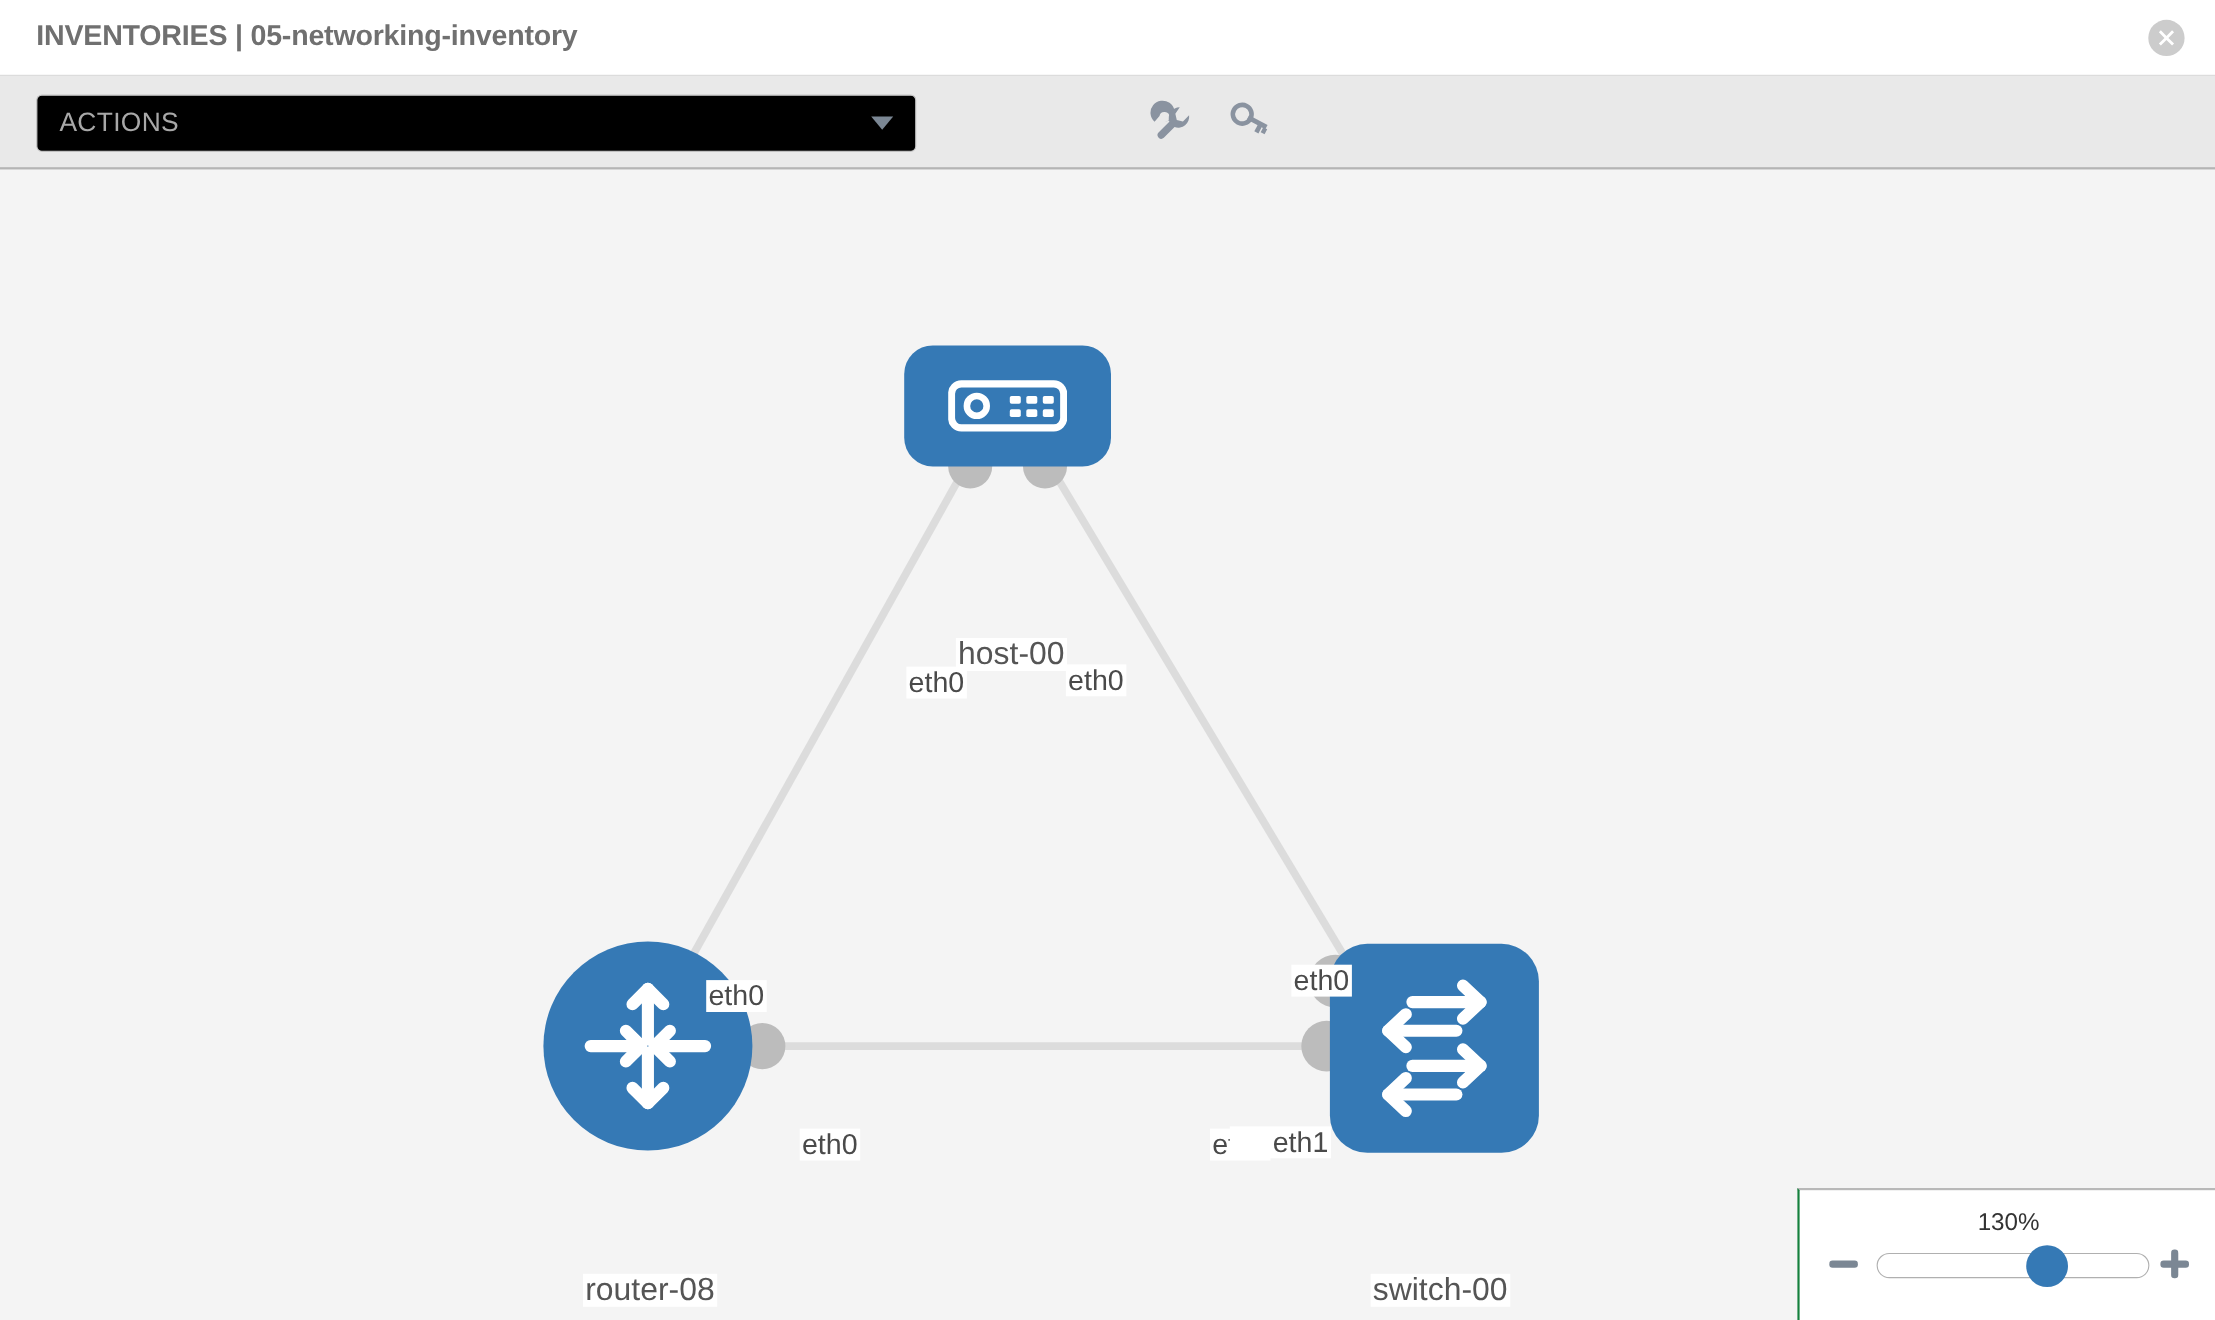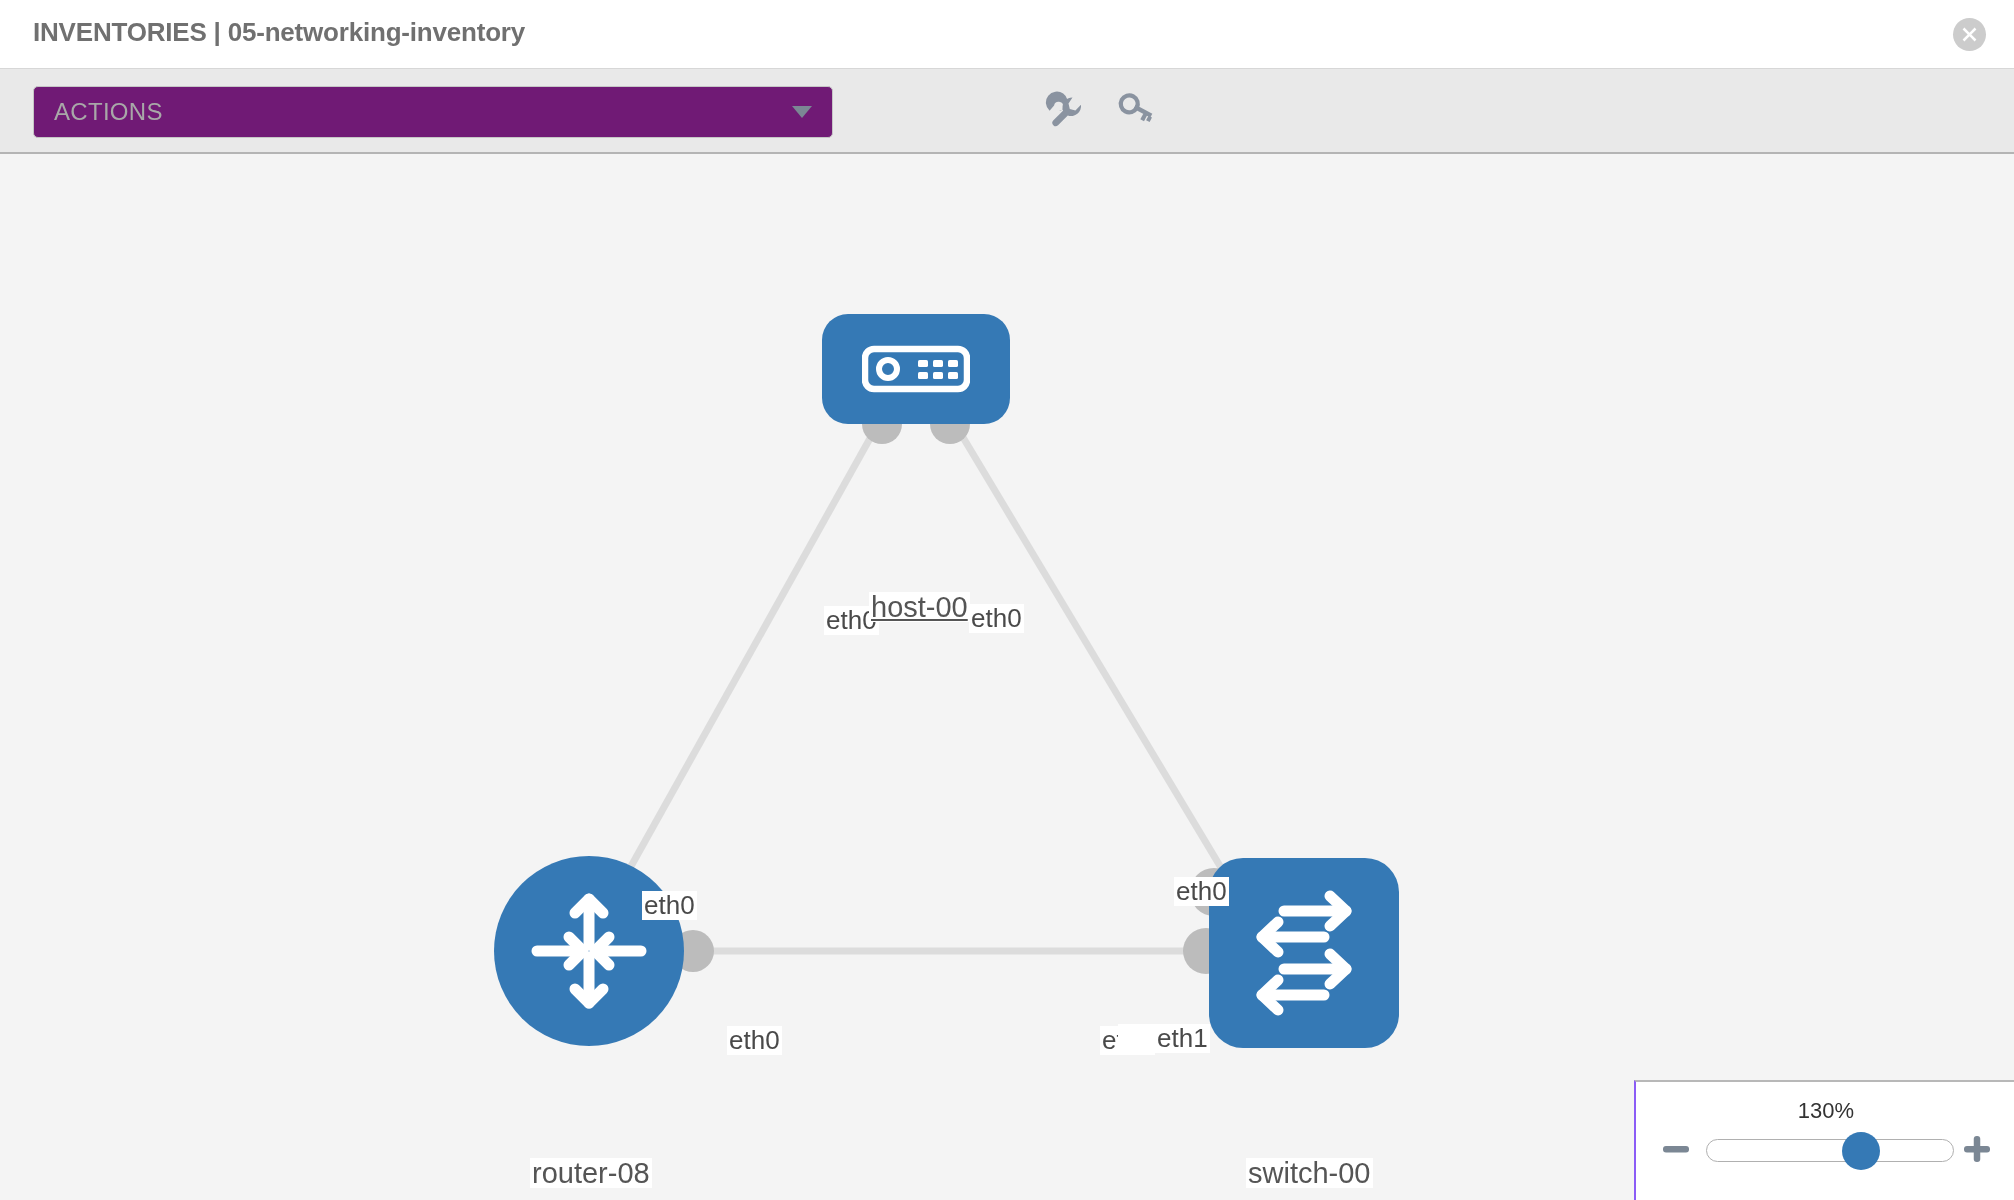--- a/index.html
+++ b/index.html
@@ -33,21 +33,21 @@
   .close-btn svg { position: absolute; left: 8px; top: 8px; }
 
   
   .toolbar {
     position: absolute; left: 0; top: 69px; width: 2014px; height: 85px;
     background: #e9e9e9;
     border-bottom: 2px solid #b4b4b4;
   }
   .select-box {
     position: absolute;
-    background: #701a75;
+    background: #000000;
     border: 1px solid #c6c6c6;
     border-radius: 5px;
     cursor: pointer;
   }
   .select-box .sel-label {
     position: absolute; left: 20px; top: 50%; transform: translateY(-50%);
     font-size: 24px; color: #a8a8a8; letter-spacing: 0.3px;
     white-space: nowrap;
   }
   .caret {
@@ -107,21 +107,21 @@
     background: #bcbcbc;
     border-radius: 50%;
   }
 
   
   .zoom-panel {
     position: absolute; right: 0; bottom: 0;
     width: 380px; height: 120px;
     background: #ffffff;
     border-top: 2px solid #b8b8b8;
-    border-left: 2px solid #8b5cf6;
+    border-left: 2px solid #15803d;
   }
   .zoom-level {
     position: absolute; top: 16px; left: 0; width: 380px;
     text-align: center; font-size: 22px; color: #333333;
   }
   .zoom-minus, .zoom-plus {
     position: absolute; top: 52px; cursor: pointer;
     width: 30px; height: 30px;
   }
   .zoom-minus { left: 25px; }
@@ -211,21 +211,21 @@
             <rect x="71" y="16" width="10" height="7" rx="1.6"></rect>
             <rect x="86" y="16" width="10" height="7" rx="1.6"></rect>
             <rect x="56" y="28" width="10" height="7" rx="1.6"></rect>
             <rect x="71" y="28" width="10" height="7" rx="1.6"></rect>
             <rect x="86" y="28" width="10" height="7" rx="1.6"></rect>
           </g>
         </svg>
       </div>
     </div>
     <div class="iface-label" style="left:824px; top:450px;">eth0</div>
-    <div class="node-label" style="left:869px; top:436px;text-decoration:underline;">host-00</div>
+    <div class="node-label" style="left:869px; top:424px;">host-00</div>
     <div class="iface-label" style="left:969px; top:448px;">eth0</div>
 
     <div class="node" style="left:494px; top:700px; width:190px; height:190px;">
       <div class="node-shape shape-round" style="width:190px; height:190px;">
         <svg width="124" height="124" viewBox="0 0 124 124">
           <g fill="none" stroke="#ffffff" stroke-width="11" stroke-linecap="round" stroke-linejoin="round">
 
             <line x1="62" y1="56" x2="62" y2="10"></line>
             <polyline points="48,24 62,10 76,24"></polyline>
 

